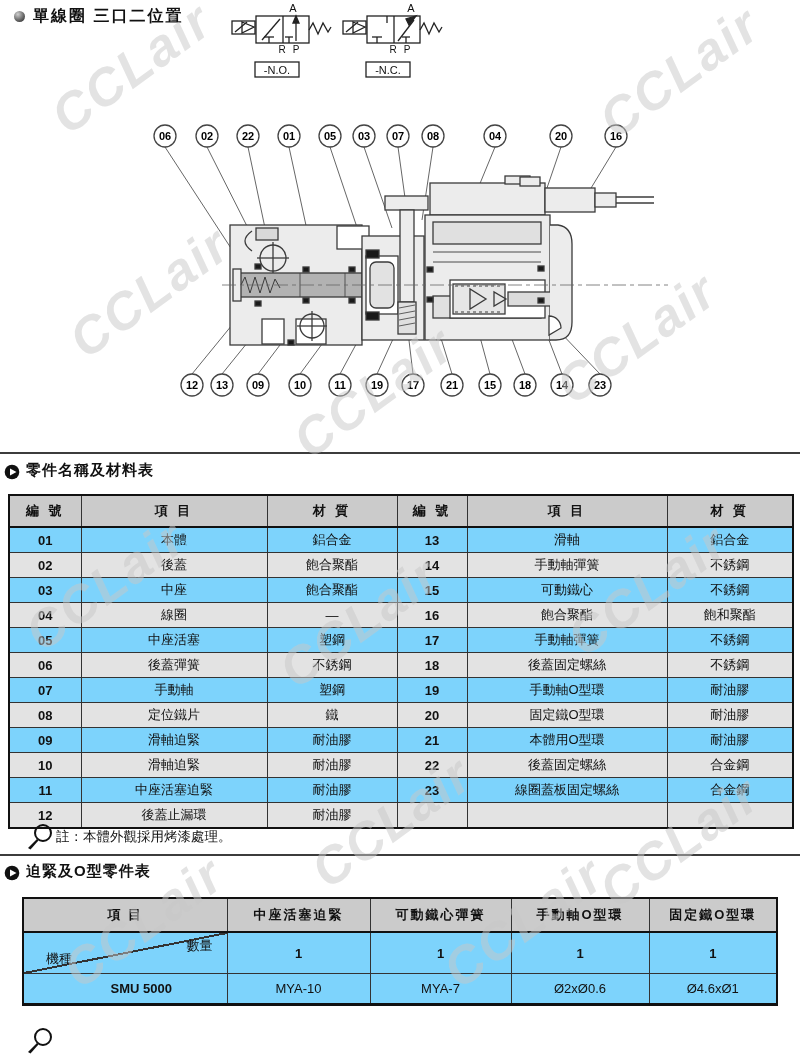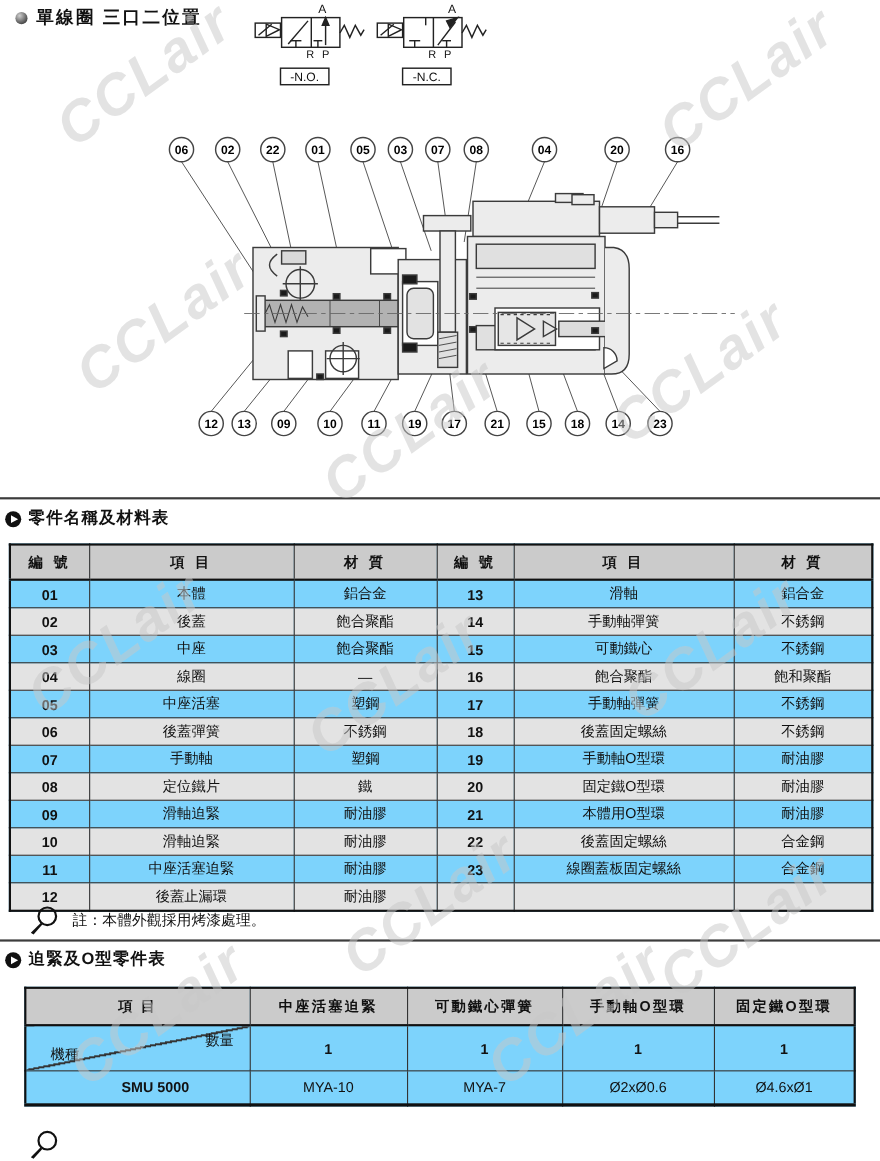--- a/index.html
+++ b/index.html
@@ -29,21 +29,21 @@
   #oring-table th{background:#cbcbcb;height:30px;font-weight:bold;letter-spacing:2px;border:1px solid #333;border-bottom:2px solid #111;}
   #oring-table td{text-align:center;border:1px solid #333;padding:0;}
   #oring-table tr.qty td{height:40px;font-weight:bold;}
   #oring-table tr.model td{height:29px;}
   #oring-table td.model-name{font-weight:bold;padding-left:32px;}
   td.corner{position:relative;background:
       linear-gradient(to bottom right,transparent calc(50% - 1px),#333 calc(50% - 1px),#333 calc(50% + 1px),transparent calc(50% + 1px));}
   td.corner .model-label{position:absolute;left:8px;bottom:5px;font-weight:normal;margin-left:14px;}
   td.corner .qty-label{position:absolute;right:14px;top:4px;font-weight:normal;text-align:right;}
   
-  .note{position:absolute;display:flex;align-items:center;gap:10px;z-index:3;font-size:13.5px;}
+  .note{position:absolute;display:flex;align-items:center;z-index:3;font-size:13.5px;}
   .note svg{flex:0 0 auto;}
   
   #diagram-svg{position:absolute;left:0;top:0;z-index:2;}
   text{font-family:"Liberation Sans","DejaVu Sans",sans-serif;}
 </style>
 </head>
 <body>
 
 <div class="page">
 

